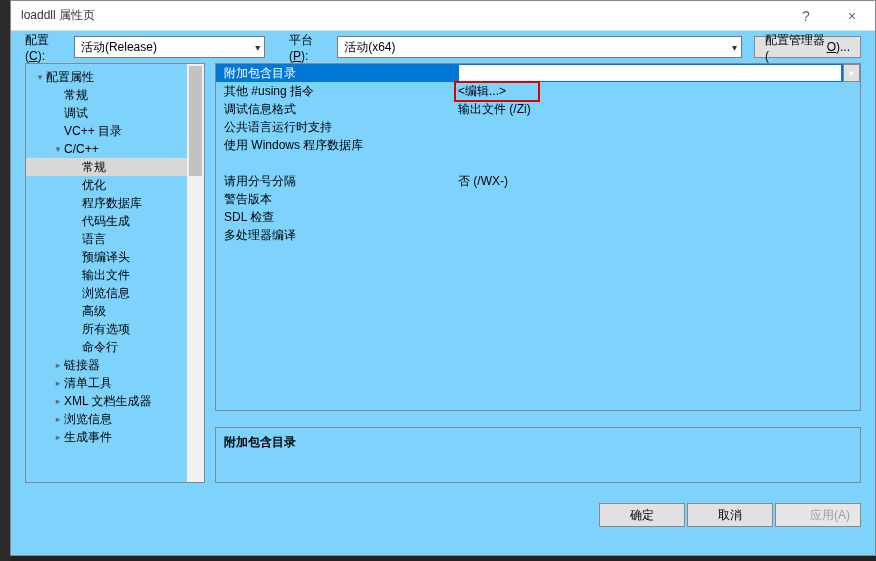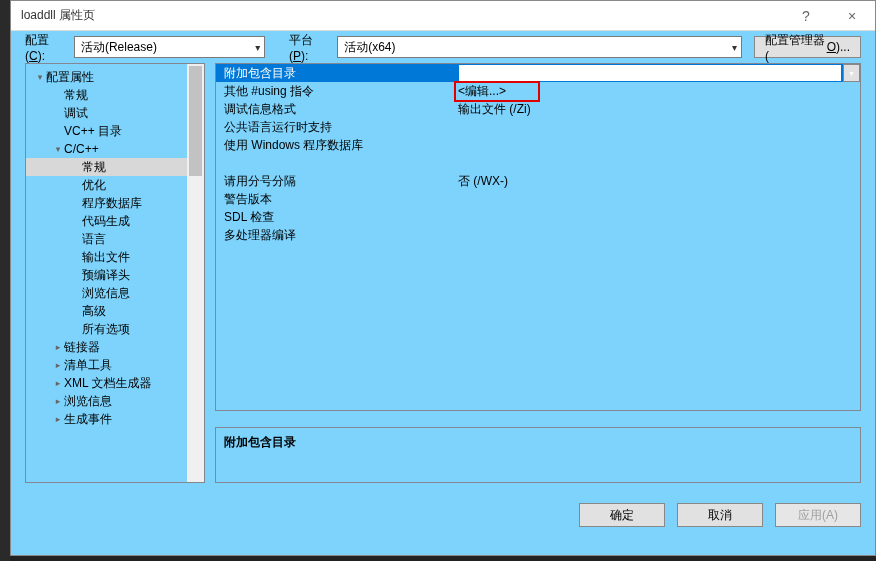--- a/index.html
+++ b/index.html
@@ -30,23 +30,23 @@
     .prop-grid { flex: 1; border: 1px solid #828790; position: relative; overflow: hidden; }
     .prop-row { display: flex; height: 18px; align-items: center; font-size: 12px; }
     .prop-row .pname { width: 238px; padding-left: 8px; }
     .prop-row .pval { flex: 1; padding-left: 4px; position: relative; }
     .prop-row.selected { background: #0078d7; color: #fff; }
     .prop-row.selected .pval-box { height: 18px; background: #fff; color: #000; border: 1px solid #0078d7; display: flex; align-items: center; margin-right: 18px; }
     .prop-dd { position: absolute; right: 0; top: 0; width: 17px; height: 18px; background: #e1e1e1; border: 1px solid #888; display: flex; align-items: center; justify-content: center; font-size: 8px; }
     .edit-highlight { position: absolute; border: 2px solid #e00000; pointer-events: none; }
     .desc-box { height: 56px; border: 1px solid #828790; padding: 6px 8px; }
     .desc-box .dtitle { font-weight: bold; margin-bottom: 2px; }
-    .footer { height: 44px; display: flex; justify-content: flex-end; align-items: center; gap: 12px; padding: 0 14px; }
+    .footer { height: 44px; display: flex; justify-content: flex-end; align-items: center; gap: 2px; padding: 0 14px; }
     .footer .btn { width: 86px; height: 24px; justify-content: center; }
-    .footer .btn.disabled { color: #a0a0a0; background: #e6e6e6; }
+    .footer .btn.disabled { color: #a0a0a0; background: #e6e6e6; justify-content: flex-end; }
   </style>
 </head>
 <body>
 
 <div class="left-strip"></div>
 <div class="window">
   <div class="titlebar">
     <div class="title">loaddll 属性页</div>
     <div class="tbtn">?</div>
     <div class="tbtn">×</div>
@@ -121,41 +121,46 @@
             <span>代码生成</span>
           </div>
           <div class="tree-item">
             <span class="indent" style="width: 44px;"></span>
             <span class="exp"></span>
             <span>语言</span>
           </div>
           <div class="tree-item">
             <span class="indent" style="width: 44px;"></span>
             <span class="exp"></span>
+            <span>预编译头</span>
+          </div>
+          <div class="tree-item">
+            <span class="indent" style="width: 44px;"></span>
+            <span class="exp"></span>
             <span>输出文件</span>
           </div>
           <div class="tree-item">
             <span class="indent" style="width: 44px;"></span>
             <span class="exp"></span>
-            <span>预编译头</span>
-          </div>
-          <div class="tree-item">
-            <span class="indent" style="width: 44px;"></span>
-            <span class="exp"></span>
             <span>浏览信息</span>
           </div>
           <div class="tree-item">
             <span class="indent" style="width: 44px;"></span>
             <span class="exp"></span>
             <span>高级</span>
           </div>
           <div class="tree-item">
             <span class="indent" style="width: 44px;"></span>
             <span class="exp"></span>
             <span>所有选项</span>
+          </div>
+          <div class="tree-item">
+            <span class="indent" style="width: 44px;"></span>
+            <span class="exp"></span>
+            <span>命令行</span>
           </div>
           <div class="tree-item">
             <span class="indent" style="width: 26px;"></span>
             <span class="exp">▸</span>
             <span>链接器</span>
           </div>
           <div class="tree-item">
             <span class="indent" style="width: 26px;"></span>
             <span class="exp">▸</span>
             <span>清单工具</span>

